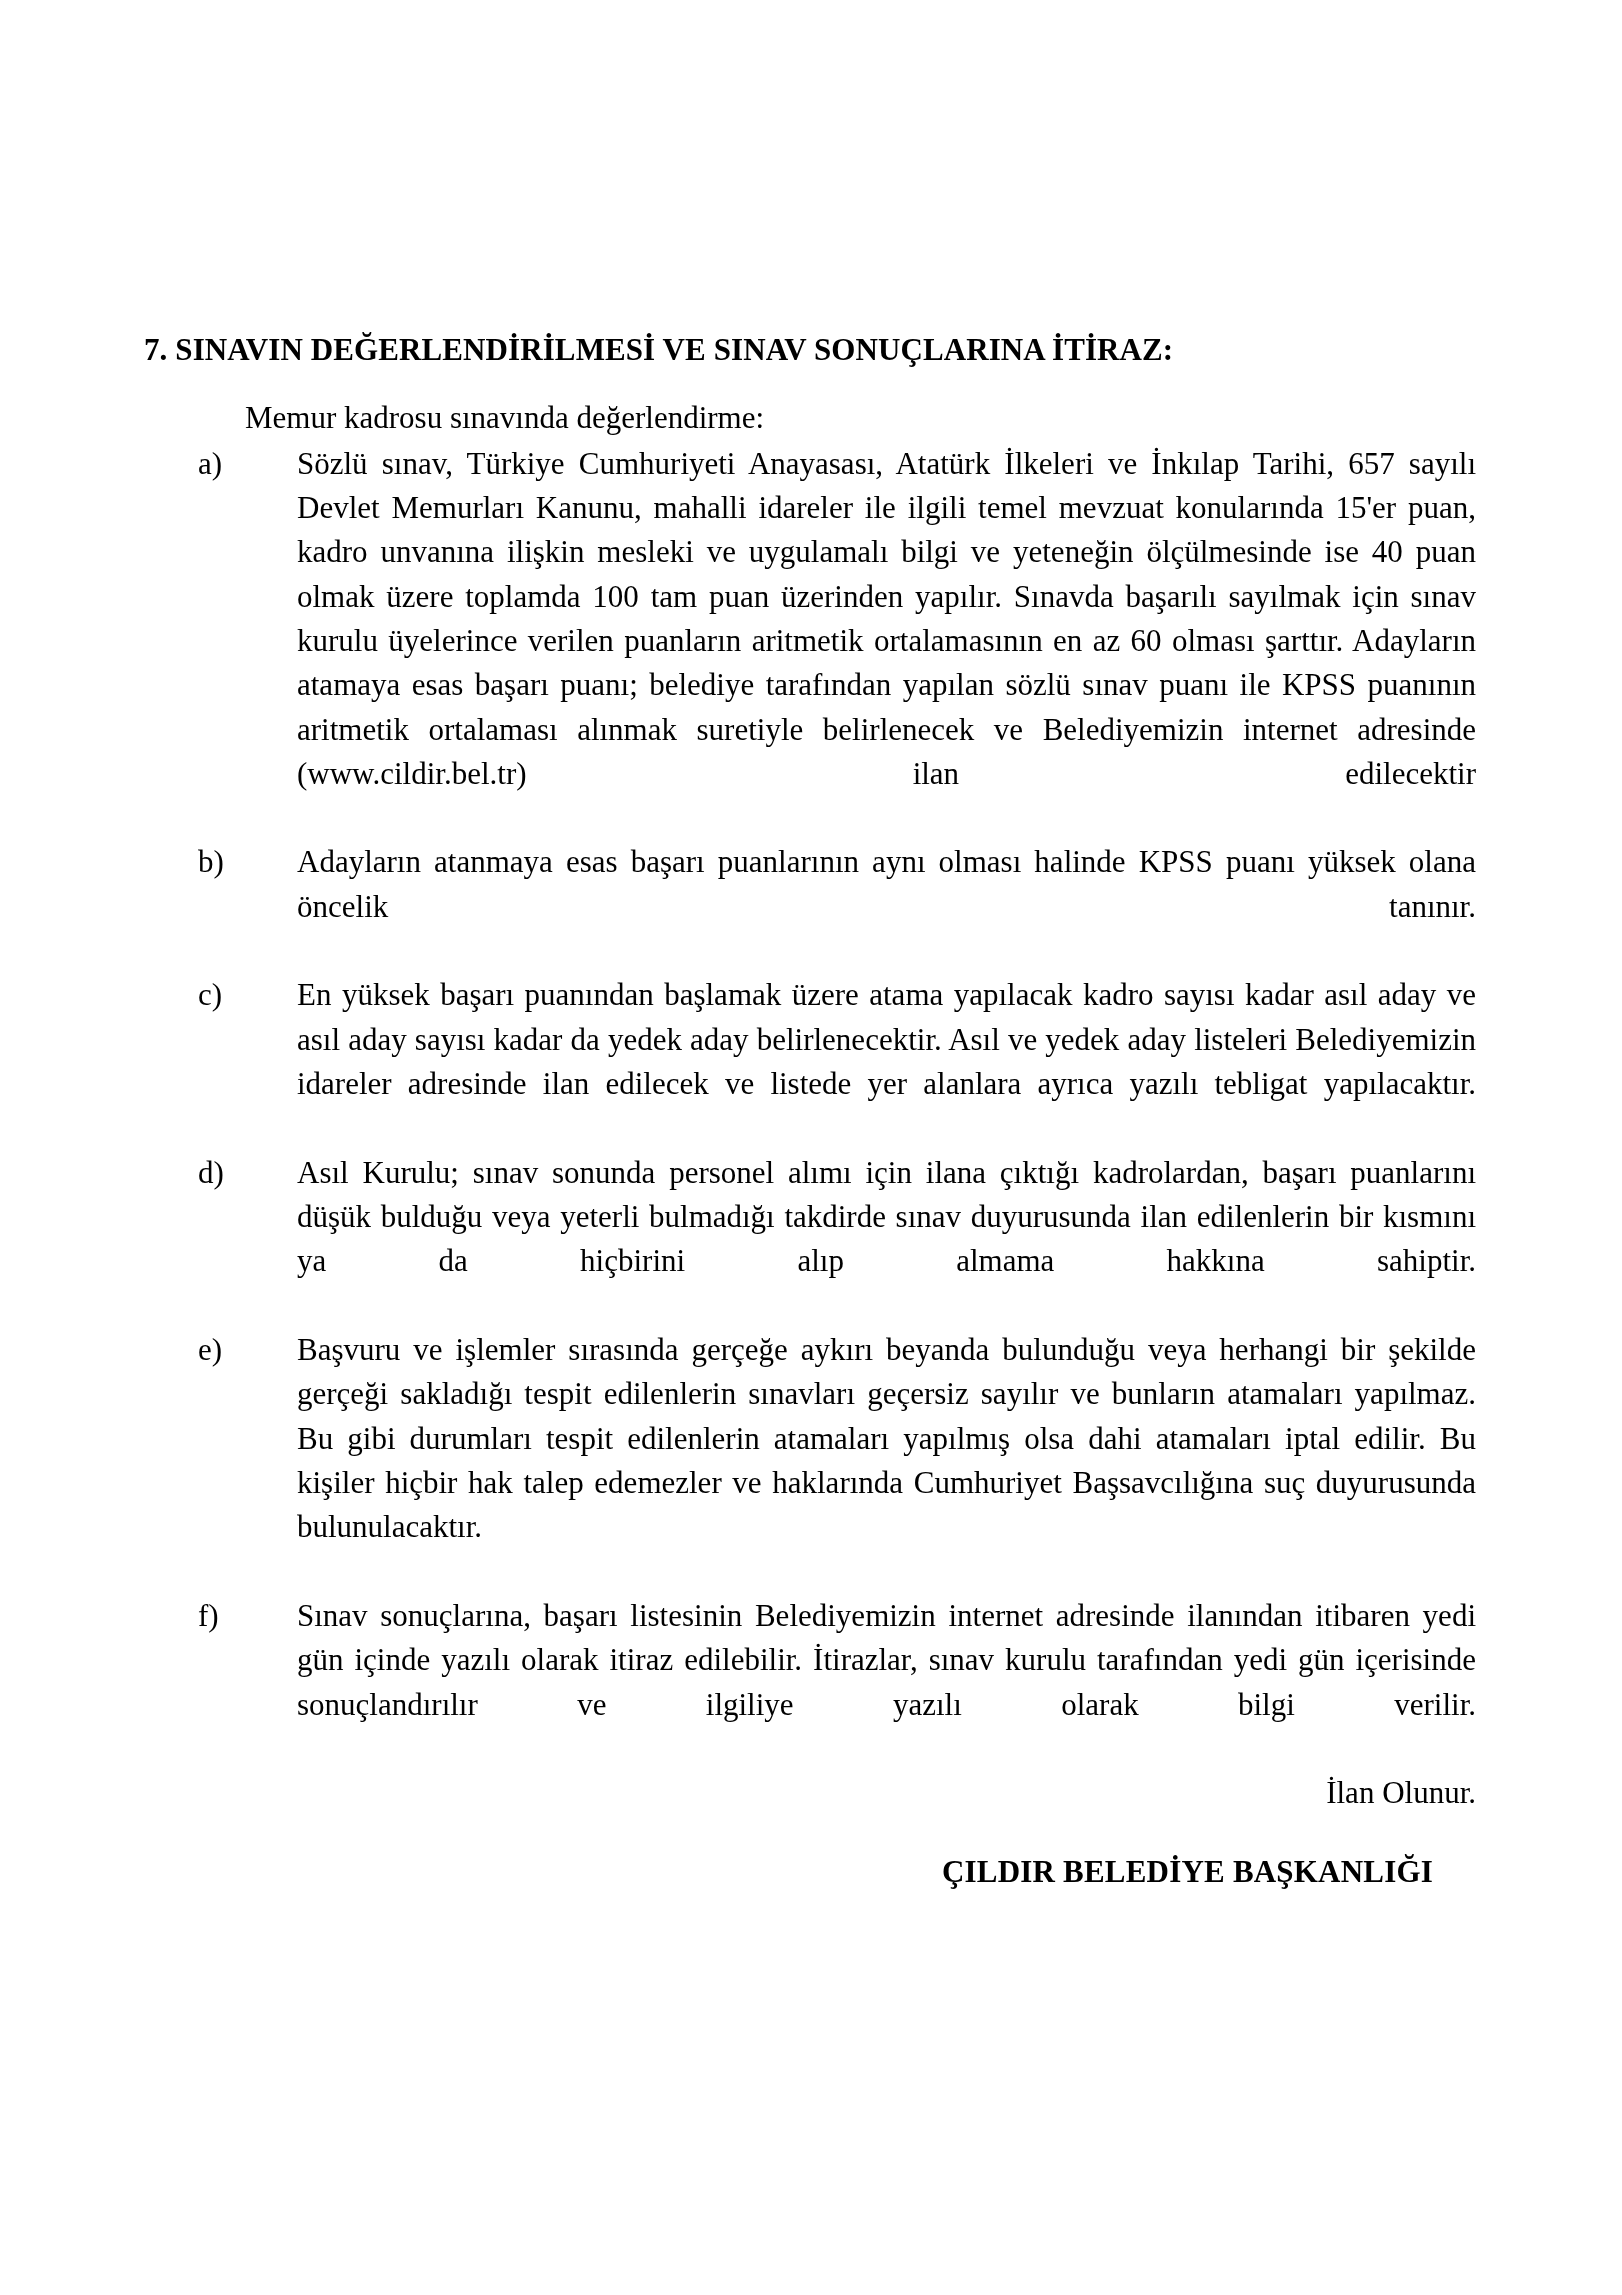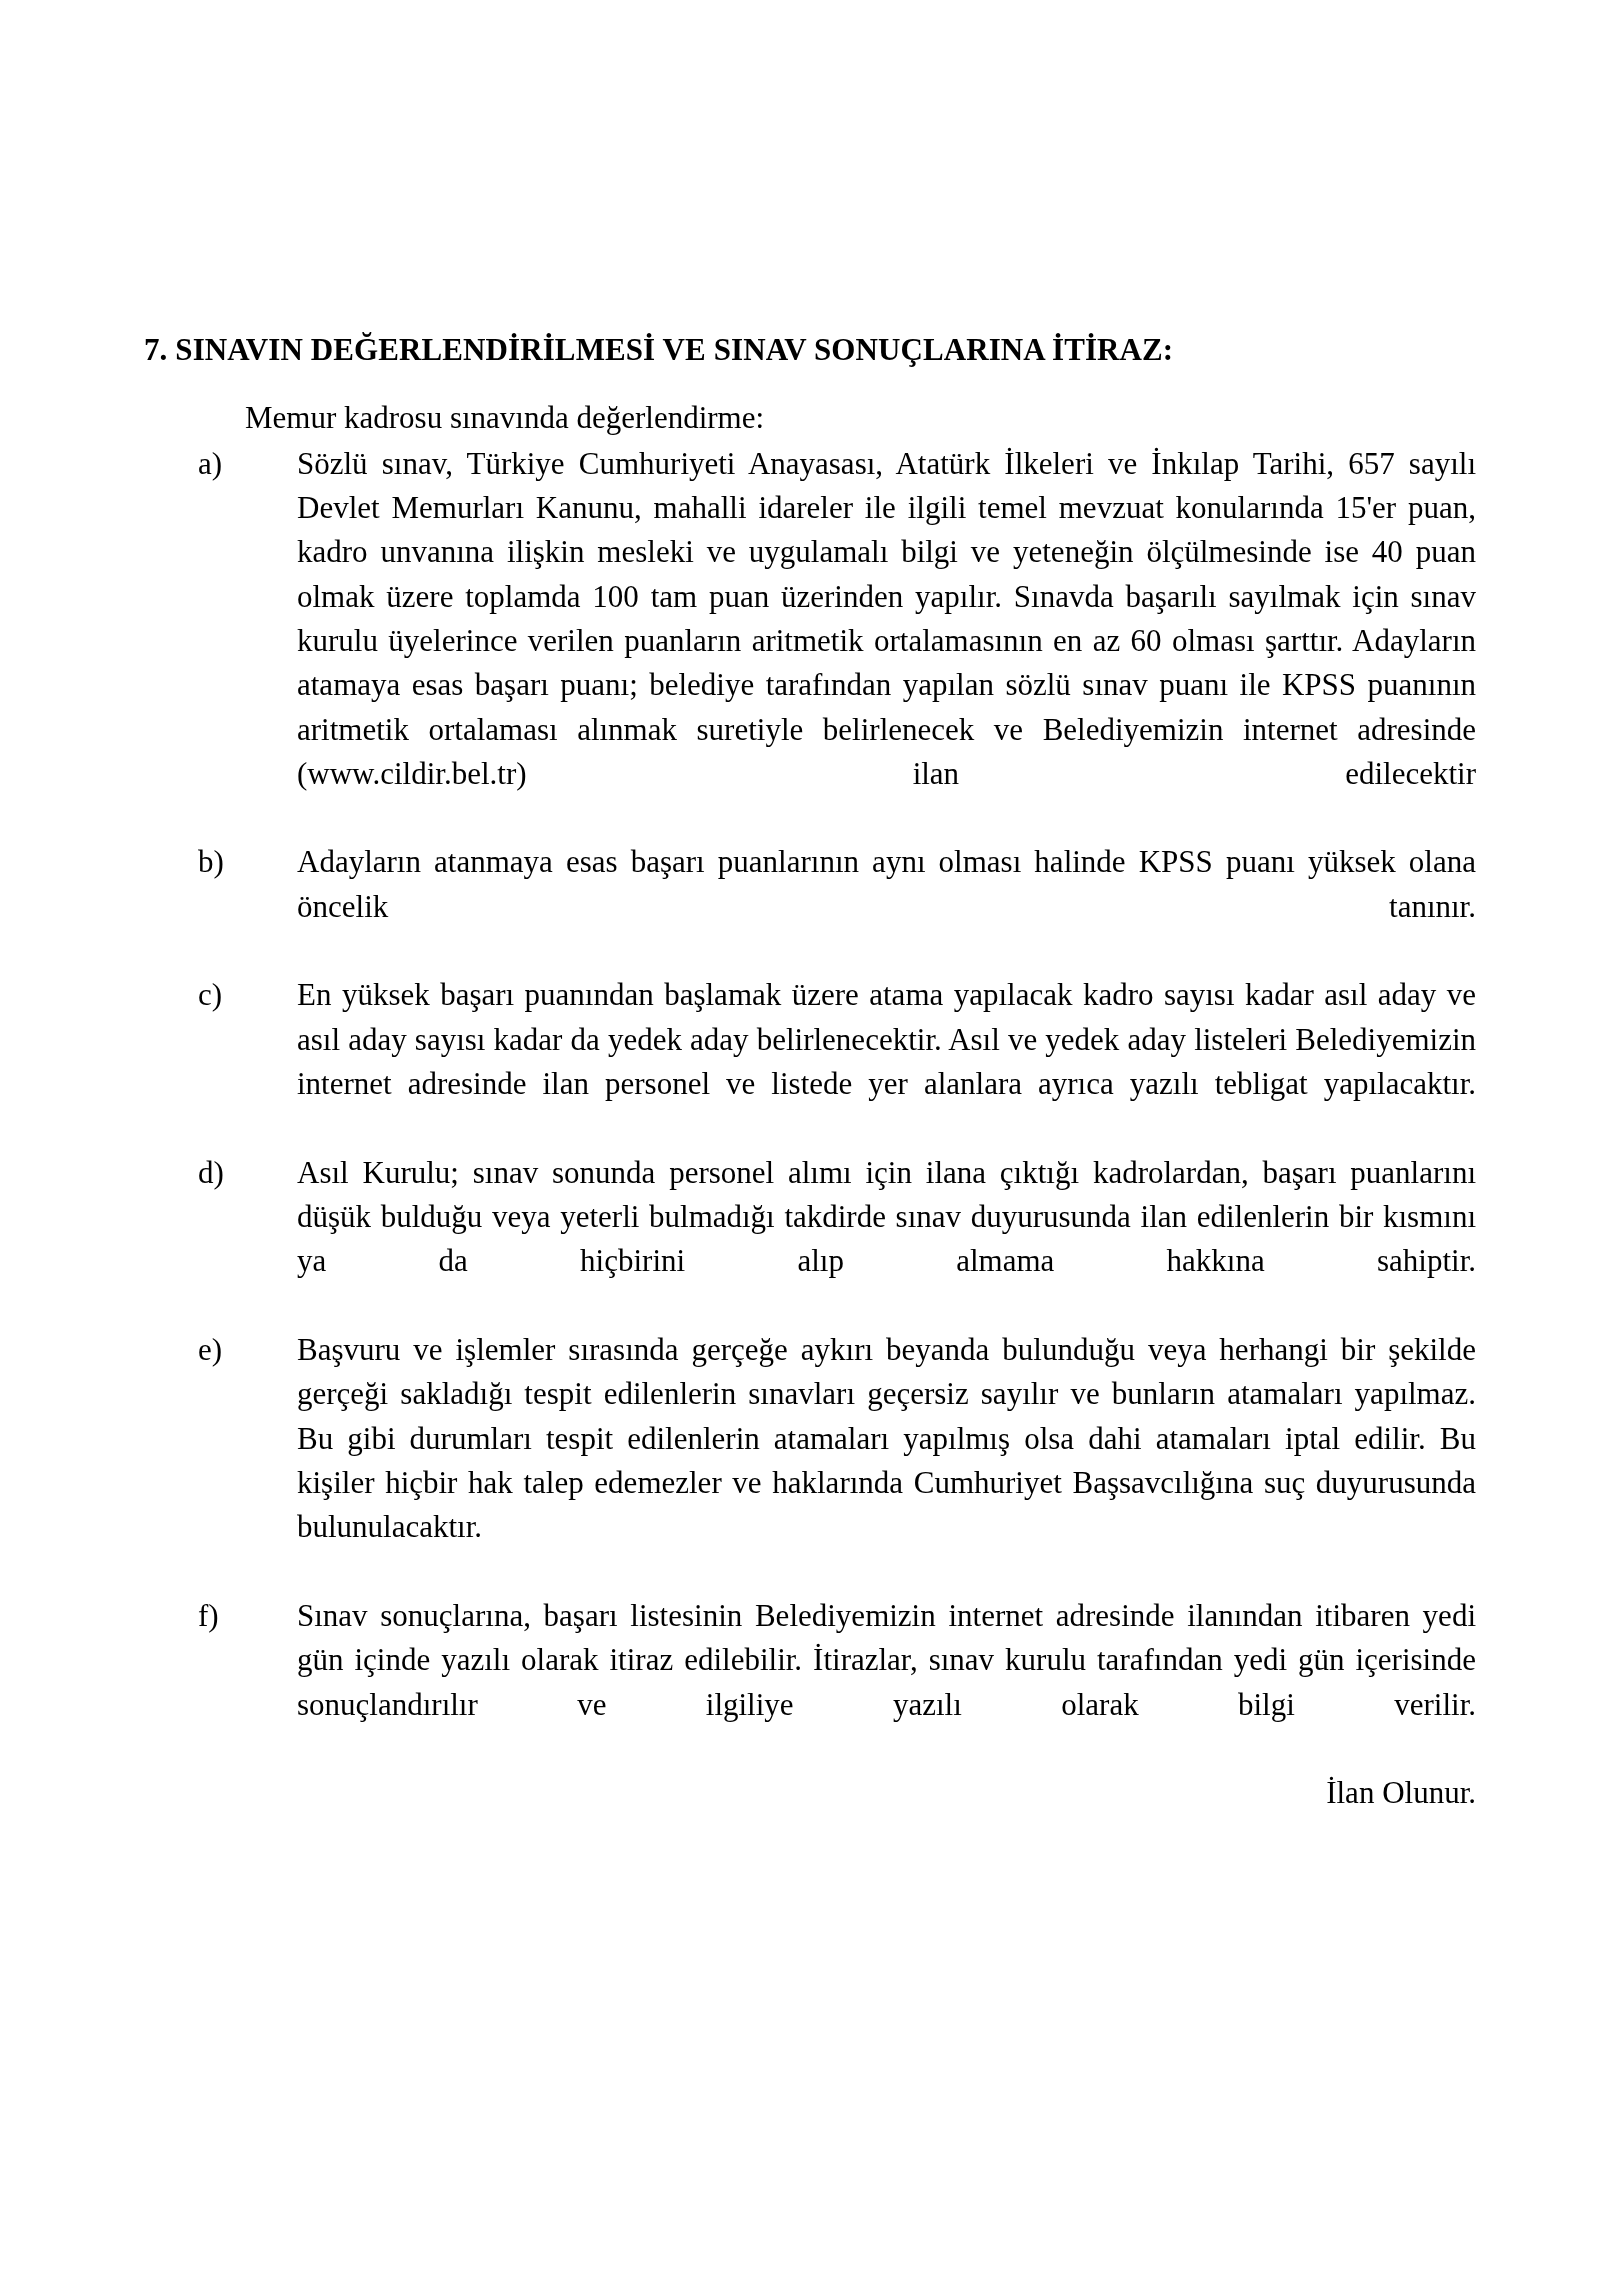--- a/index.html
+++ b/index.html
@@ -121,21 +121,21 @@
           <span class="item-text">Sözlü sınav, Türkiye Cumhuriyeti Anayasası, Atatürk İlkeleri ve İnkılap Tarihi, 657 sayılı Devlet Memurları Kanunu, mahalli idareler ile ilgili temel mevzuat konularında 15'er puan, kadro unvanına ilişkin mesleki ve uygulamalı bilgi ve yeteneğin ölçülmesinde ise 40 puan olmak üzere toplamda 100 tam puan üzerinden yapılır. Sınavda başarılı sayılmak için sınav kurulu üyelerince verilen puanların aritmetik ortalamasının en az 60 olması şarttır. Adayların atamaya esas başarı puanı; belediye tarafından yapılan sözlü sınav puanı ile KPSS puanının aritmetik ortalaması alınmak suretiyle belirlenecek ve Belediyemizin internet adresinde (www.cildir.bel.tr) ilan edilecektir</span>
         </li>
 
         <li class="item">
           <span class="item-marker">b)</span>
           <span class="item-text">Adayların atanmaya esas başarı puanlarının aynı olması halinde KPSS puanı yüksek olana öncelik tanınır.</span>
         </li>
 
         <li class="item">
           <span class="item-marker">c)</span>
-          <span class="item-text">En yüksek başarı puanından başlamak üzere atama yapılacak kadro sayısı kadar asıl aday ve asıl aday sayısı kadar da yedek aday belirlenecektir. Asıl ve yedek aday listeleri Belediyemizin internet adresinde ilan personel ve listede yer alanlara ayrıca yazılı tebligat yapılacaktır.</span>
+          <span class="item-text">En yüksek başarı puanından başlamak üzere atama yapılacak kadro sayısı kadar asıl aday ve asıl aday sayısı kadar da yedek aday belirlenecektir. Asıl ve yedek aday listeleri Belediyemizin idareler adresinde ilan edilecek ve listede yer alanlara ayrıca yazılı tebligat yapılacaktır.</span>
         </li>
 
         <li class="item">
           <span class="item-marker">d)</span>
           <span class="item-text">Asıl Kurulu; sınav sonunda personel alımı için ilana çıktığı kadrolardan, başarı puanlarını düşük bulduğu veya yeterli bulmadığı takdirde sınav duyurusunda ilan edilenlerin bir kısmını ya da hiçbirini alıp almama hakkına sahiptir.</span>
         </li>
 
         <li class="item">
           <span class="item-marker">e)</span>
           <span class="item-text">Başvuru ve işlemler sırasında gerçeğe aykırı beyanda bulunduğu veya herhangi bir şekilde gerçeği sakladığı tespit edilenlerin sınavları geçersiz sayılır ve bunların atamaları yapılmaz. Bu gibi durumları tespit edilenlerin atamaları yapılmış olsa dahi atamaları iptal edilir. Bu kişiler hiçbir hak talep edemezler ve haklarında Cumhuriyet Başsavcılığına suç duyurusunda bulunulacaktır.</span>
@@ -143,17 +143,18 @@
 
         <li class="item">
           <span class="item-marker">f)</span>
           <span class="item-text">Sınav sonuçlarına, başarı listesinin Belediyemizin internet adresinde ilanından itibaren yedi gün içinde yazılı olarak itiraz edilebilir. İtirazlar, sınav kurulu tarafından yedi gün içerisinde sonuçlandırılır ve ilgiliye yazılı olarak bilgi verilir.</span>
         </li>
 
       </ol>
 
       <p class="closing-line">İlan Olunur.</p>
 
+      <p class="signature">ÇILDIR BELEDİYE BAŞKANLIĞI</p>
 
     </div>
   </div>
 </div>
 
 
 </body></html>

